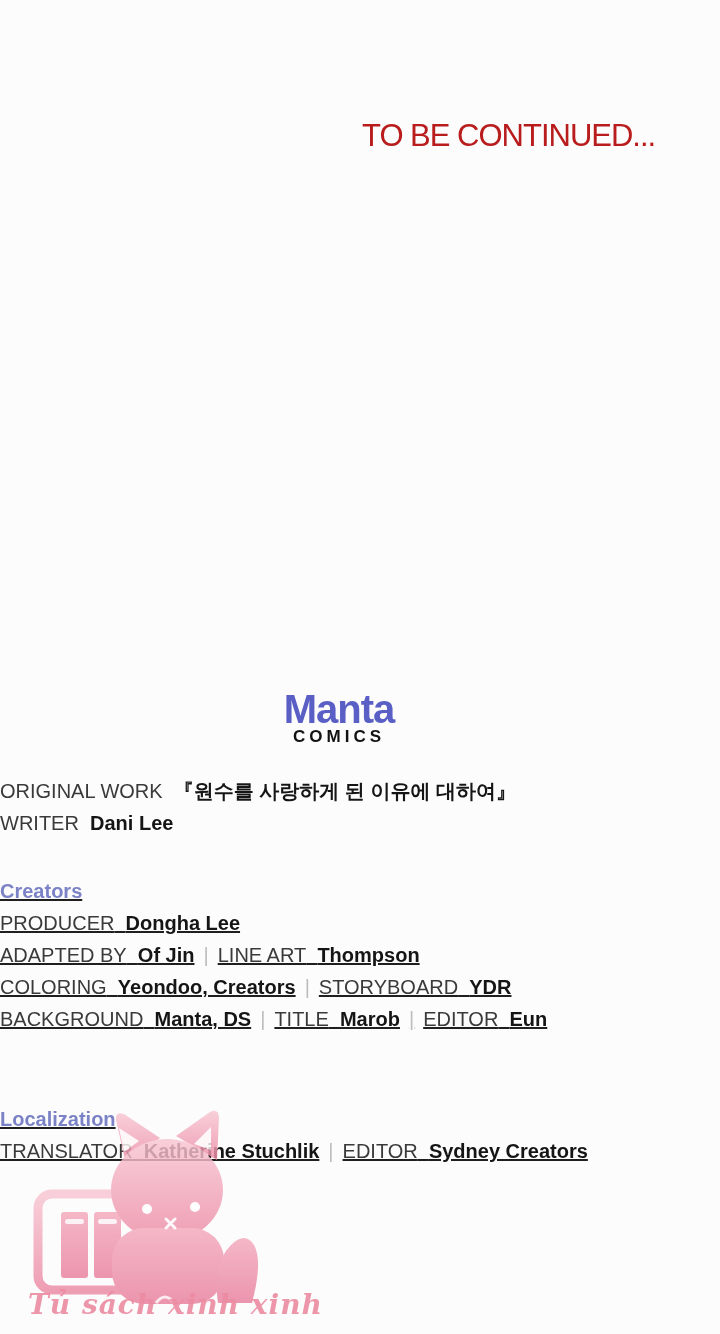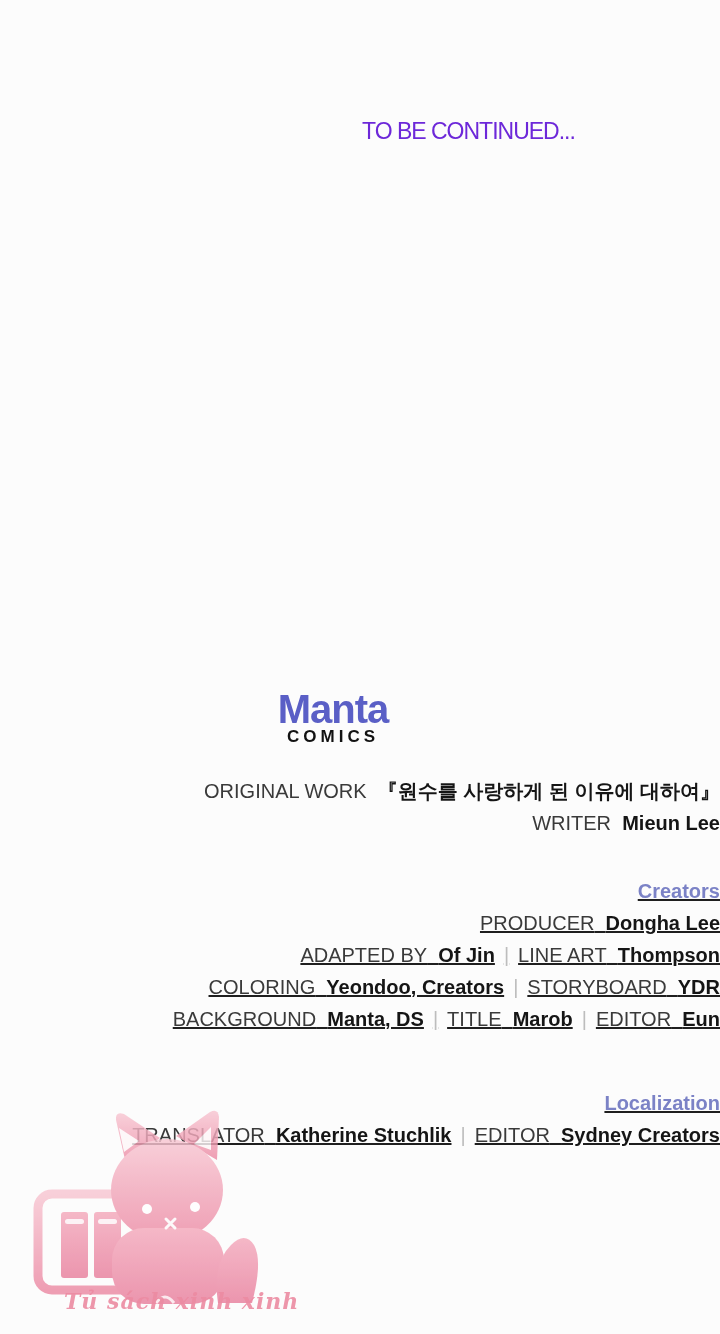--- a/index.html
+++ b/index.html
@@ -10,30 +10,30 @@
     position:relative;
     overflow:hidden;
     color:#1f1f1f;
   }
   .page{position:absolute;inset:0;}
 
   
   .tbc{
     position:absolute;
     left:362px;top:118px;
-    font-size:23px;
+    font-size:31px;
     letter-spacing:-1px;
-    color:#6d28d9;
+    color:#b91c1c;
     white-space:nowrap;
   }
 
   
   .logo-block{
     position:absolute;
-    top:690px;left:4px;width:658px;
+    top:690px;left:10px;width:658px;
     text-align:center;
   }
   .logo-main{
     font-size:40px;
     font-weight:800;
     letter-spacing:-1px;
     color:#5a5fc6;
     line-height:38px;
   }
   .logo-sub{
@@ -41,34 +41,34 @@
     font-weight:800;
     letter-spacing:4px;
     color:#121212;
     line-height:18px;
   }
 
   
   .credits{
     position:absolute;
     top:775px;left:0;width:720px;
-    text-align:right;
+    text-align:left;
   }
   .credit-row{
     font-size:20px;
     line-height:32px;
     color:#3a3a3a;
     white-space:nowrap;
   }
   .credit-row .name{font-weight:700;color:#151515;}
   .credit-row .label{font-weight:400;color:#3a3a3a;}
   .credit-row .sep{color:#bdbdbd;padding:0 9px;font-weight:400;}
   .section{display:block;text-decoration:underline;}
   .section-0{margin-top:36px;}
-  .section-1{margin-top:52px;}
+  .section-1{margin-top:68px;}
   .section-heading{
     font-size:20px;
     font-weight:700;
     color:#7b82c6;
     line-height:32px;
   }
 
   
   .watermark{
     position:absolute;
@@ -76,44 +76,43 @@
     width:250px;height:228px;
     opacity:0.82;
     pointer-events:none;
   }
   .wm-name{
     position:absolute;
     left:28px;top:1288px;
     font-family:"DejaVu Serif", serif;
     font-style:italic;
     font-weight:700;
-    font-size:22px;
+    font-size:28px;
     color:#ec8ba2;
     letter-spacing:1px;
     white-space:nowrap;
     opacity:0.9;
-    margin-left:36px;
   }
 </style>
 </head>
 <body>
 
 <div class="page">
 
   <div class="tbc">TO BE CONTINUED...</div>
 
   <div class="logo-block">
     <div class="logo-main">Manta</div>
     <div class="logo-sub">COMICS</div>
   </div>
 
   <div class="credits">
     <div>
         <div class="credit-row"><span class="label">ORIGINAL WORK</span>&nbsp;&nbsp;<span class="name">『원수를 사랑하게 된 이유에 대하여』</span></div>
-        <div class="credit-row"><span class="label">WRITER</span>&nbsp;&nbsp;<span class="name">Mieun Lee</span></div>
+        <div class="credit-row"><span class="label">WRITER</span>&nbsp;&nbsp;<span class="name">Dani Lee</span></div>
       </div>
     <div>
         <div class="section section-0">
           <div class="section-heading">Creators</div>
           <div class="credit-row"><span class="label">PRODUCER</span>&nbsp;&nbsp;<span class="name">Dongha Lee</span></div>
           <div class="credit-row"><span class="label">ADAPTED BY</span>&nbsp;&nbsp;<span class="name">Of Jin</span><span class="sep">|</span><span class="label">LINE ART</span>&nbsp;&nbsp;<span class="name">Thompson</span></div>
           <div class="credit-row"><span class="label">COLORING</span>&nbsp;&nbsp;<span class="name">Yeondoo, Creators</span><span class="sep">|</span><span class="label">STORYBOARD</span>&nbsp;&nbsp;<span class="name">YDR</span></div>
           <div class="credit-row"><span class="label">BACKGROUND</span>&nbsp;&nbsp;<span class="name">Manta, DS</span><span class="sep">|</span><span class="label">TITLE</span>&nbsp;&nbsp;<span class="name">Marob</span><span class="sep">|</span><span class="label">EDITOR</span>&nbsp;&nbsp;<span class="name">Eun</span></div>
         </div>
         <div class="section section-1">

